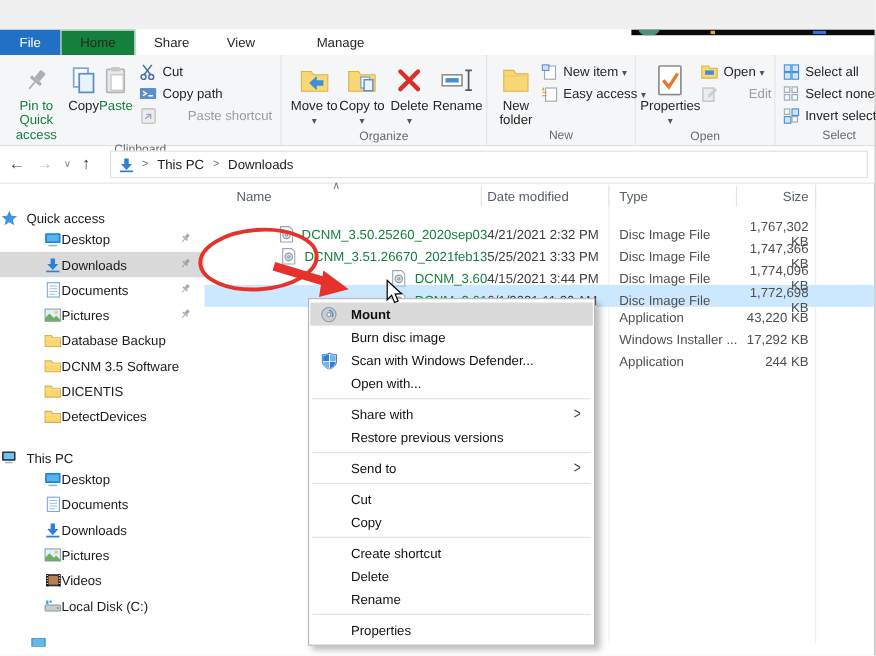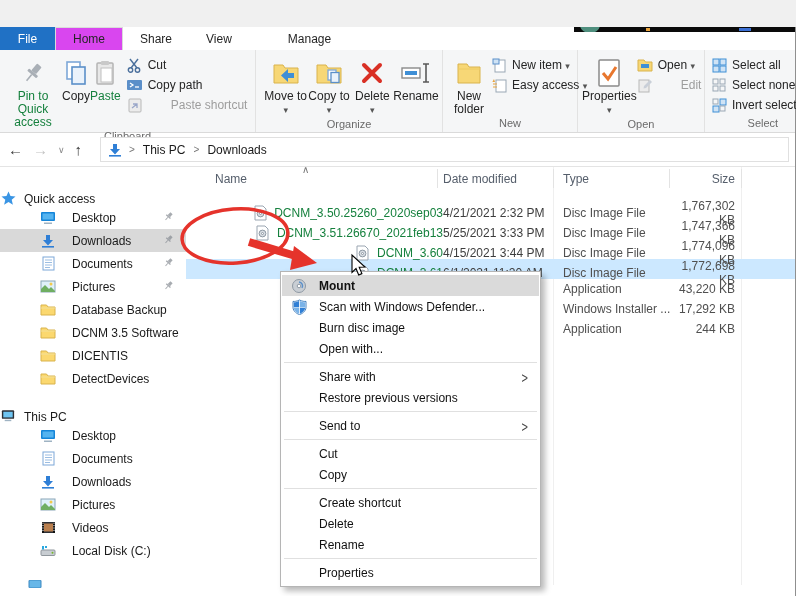--- a/index.html
+++ b/index.html
@@ -10,21 +10,21 @@
   
   .bgstrip { position: absolute; top: 0; right: 0; width: 221px; height: 5px; background: #0a0a0a; z-index: 5; overflow: hidden; }
   .bgstrip .dot1 { position: absolute; left: 6px; top: -10px; width: 20px; height: 16px; border-radius: 50%; background: #4f8f7e; }
   .bgstrip .dot2 { position: absolute; left: 72px; top: 1px; width: 4px; height: 3px; background: #e8a33d; }
   .bgstrip .dot3 { position: absolute; left: 165px; top: 1px; width: 12px; height: 3px; background: #3b6fd4; }
 
   
   .tabbar { position: relative; display: flex; align-items: stretch; height: 23px; background: #fff; }
   .tab { display: flex; align-items: center; justify-content: center; padding: 0 17px; cursor: default; color: #262626; }
   .tab.file { background: #2071c5; color: #fff; width: 55px; padding: 0; }
-  .tab.active { background: #d946ef; border: 1px solid #dadada; border-bottom: none; }
+  .tab.active { background: #15803d; border: 1px solid #dadada; border-bottom: none; }
   .tab.manage { margin-left: 22px; }
 
   
   .ribbon { display: flex; height: 83px; background: #f5f6f7; border-bottom: 1px solid #dadada; }
   .rgroup { display: flex; flex-direction: column; border-right: 1px solid #e2e2e2; }
   .rg-items { flex: 1; display: flex; align-items: flex-start; padding: 4px 4px 0 4px; }
   .rg-label { text-align: center; color: #6a6a6a; font-size: 11px; padding: 1px 0 3px; }
   .bigbtn { display: flex; flex-direction: column; align-items: center; width: 58px; padding-top: 2px; text-align: center; line-height: 13px; color: #252525; }
   .bigbtn.slim { width: 44px; }
   .bigbtn .bicon { height: 34px; display: flex; align-items: center; justify-content: center; }
@@ -42,21 +42,21 @@
   .nav-disabled { color: #c3c3c3; }
   .nav-small { font-size: 9px; color: #888; }
   .addressbox { flex: 1; display: flex; align-items: center; height: 25px; border: 1px solid #e0e0e0; background: #fff; padding: 0 6px; gap: 6px; }
   .crumb-sep { color: #777; font-size: 10px; }
   .crumb { color: #1a1a1a; padding: 0 2px; }
 
   
   .main { position: relative; display: flex; height: 418px; }
   .sidebar { width: 186px; padding-top: 16px; overflow: hidden; flex: 0 0 186px; }
   .sb-section-header { display: flex; align-items: flex-end; height: 23px; gap: 8px; }
-  .sb-item { display: flex; align-items: center; height: 23px; padding-left: 40px; gap: 16px; position: relative; }
+  .sb-item { display: flex; align-items: center; height: 23px; padding-left: 40px; gap: 0; position: relative; }
   .sb-item.selected { background: #d9d9d9; }
   .sb-item .pin { position: absolute; right: 12px; top: 5px; opacity: .75; }
   .sb-gap { height: 11px; }
   .sb-partial { position: absolute; left: 28px; bottom: -6px; }
 
   .filearea { position: relative; flex: 1; }
   .colrule { position: absolute; top: 0; bottom: 0; width: 1px; background: #efefef; }
   .hdr { position: relative; display: grid; grid-template-columns: 257px 120px 112px 60px; height: 24px; align-items: center; color: #555e6b; }
   .hdr .h-name { padding-left: 29px; }
   .hdr .h-size { text-align: right; }
@@ -663,33 +663,33 @@
         <span class="micon">
           <svg width="16" height="16" viewBox="0 0 16 16">
             <circle cx="8" cy="8" r="6.5" fill="#c9ced4" stroke="#8f99a4"></circle>
             <circle cx="8" cy="8" r="1.8" fill="#fff" stroke="#8f99a4"></circle>
             <path d="M11 10 a4 4 0 0 0 -3 -6" stroke="#5b8fc9" fill="none" stroke-width="1.4"></path>
           </svg>
         </span>
         <span>Mount</span>
       </div>
       <div class="mi">
+        <span>Burn disc image</span>
+      </div>
+      <div class="mi">
         <span class="micon">
           <svg width="15" height="16" viewBox="0 0 15 16">
             <path d="M7.5 1 c2.5 1.3 5 1.6 6.5 1.4 v6 c0 4 -4.5 6.6 -6.5 7.3 C5.5 15 1 12.4 1 8.4 v-6 C2.5 2.6 5 2.3 7.5 1 z" fill="#fff" stroke="#1663b0" stroke-width="0.8"></path>
             <path d="M7.1 2 C5 3 3 3.3 1.8 3.2 v5 h5.3 z M7.9 8.8 v6 c1.8 -0.8 5 -2.8 5.3 -6 z" fill="#2f7fd6"></path>
             <path d="M7.9 2 v6.2 h5.3 v-5 C12 3.3 10 3 7.9 2 z M1.8 8.8 c0.3 3.2 3.5 5.2 5.3 6 v-6 z" fill="#7ab3e8"></path>
           </svg>
         </span>
         <span>Scan with Windows Defender...</span>
       </div>
       <div class="mi">
-        <span>Burn disc image</span>
-      </div>
-      <div class="mi">
         <span>Open with...</span>
       </div>
       <div class="msep"></div>
       <div class="mi">
         <span>Share with</span>
         <span class="sub">&gt;</span>
       </div>
       <div class="mi">
         <span>Restore previous versions</span>
       </div>

